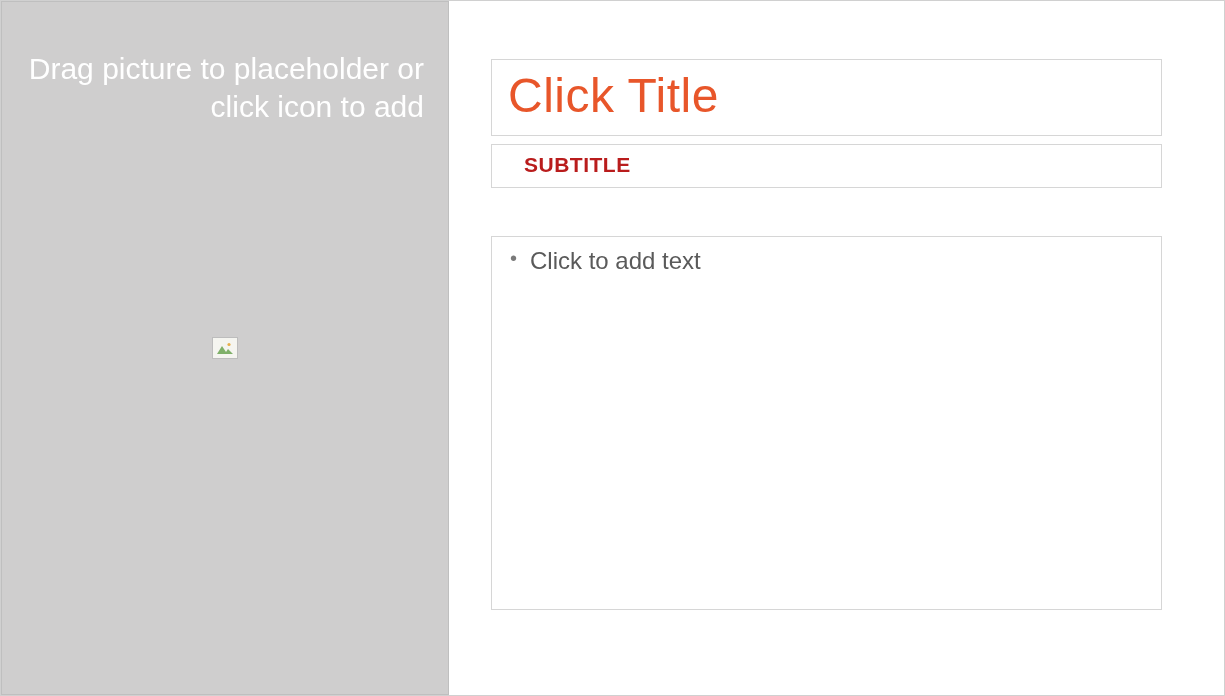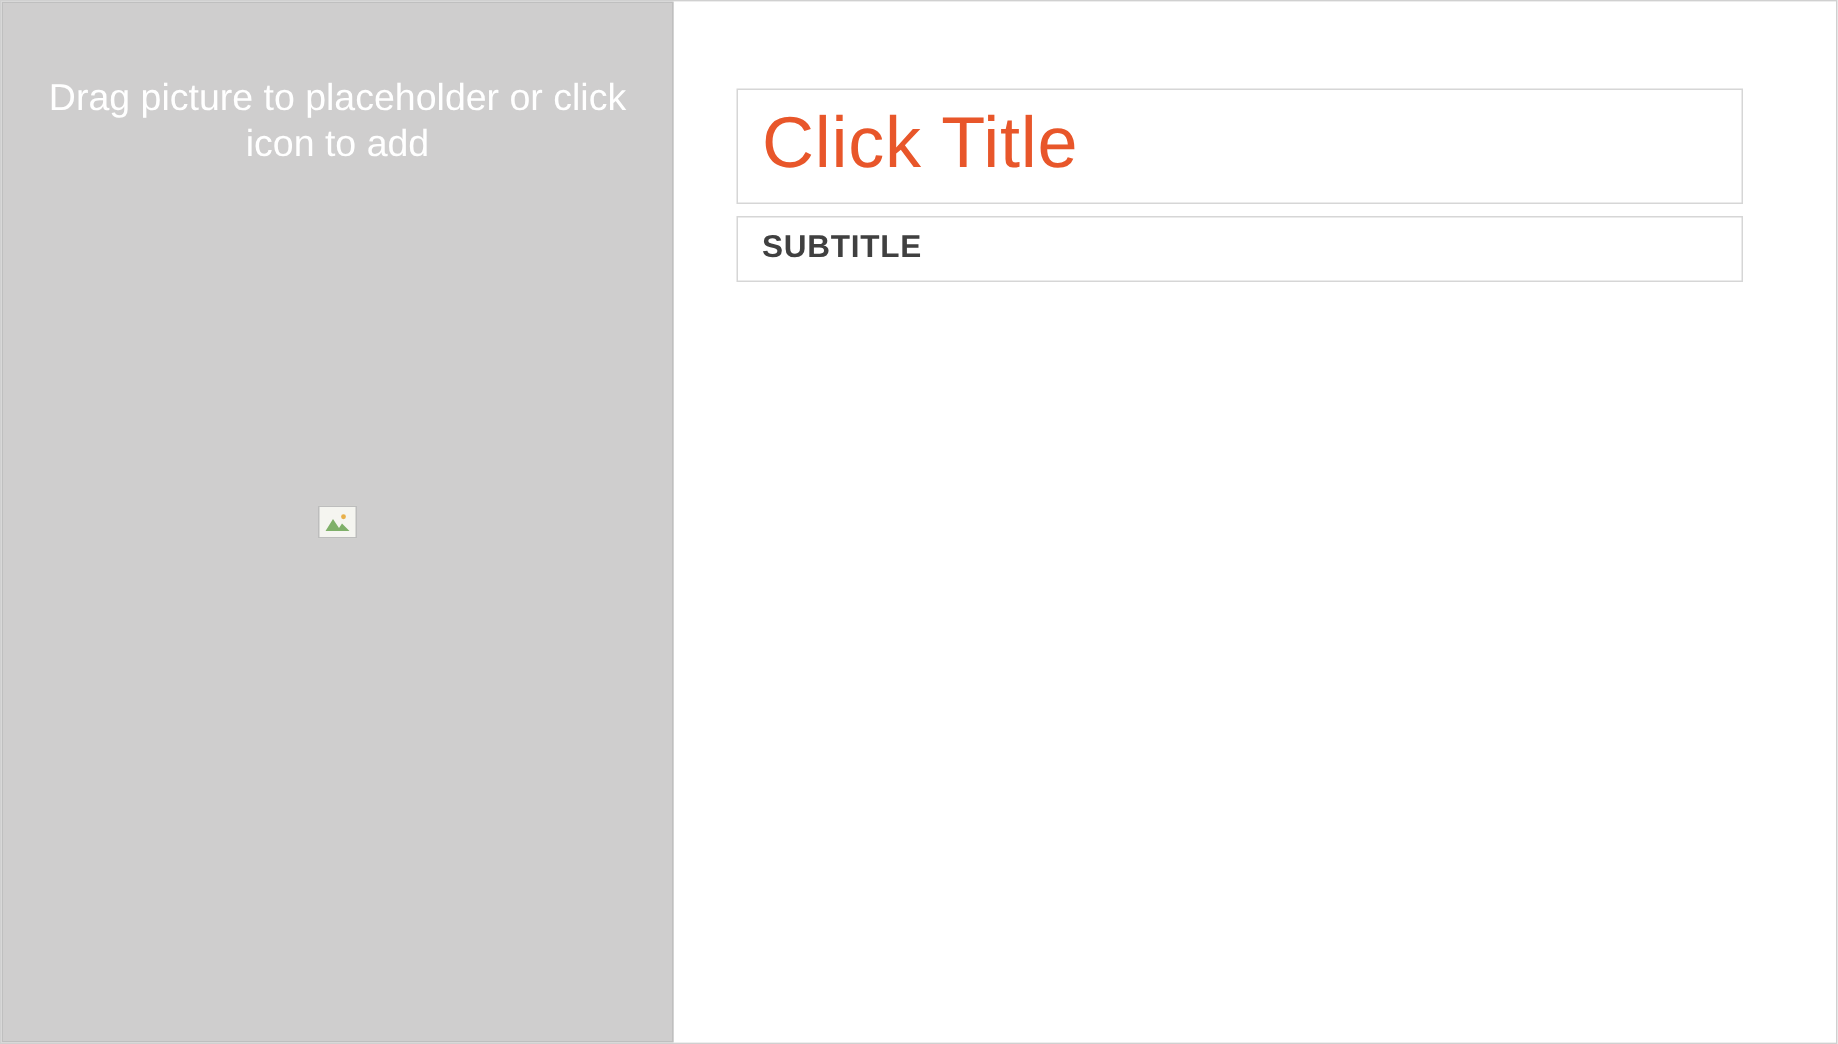--- a/index.html
+++ b/index.html
@@ -22,23 +22,23 @@
       background: #cfcece;
       border: 1px solid #bfbfbf;
       position: relative;
       display: flex;
       flex-direction: column;
       align-items: center;
       padding-top: 48px;
     }
     .picture-placeholder-text {
       color: #ffffff;
-      font-size: 25px;
+      font-size: 30px;
       font-weight: 300;
-      text-align: center;
+      text-align: right;
       line-height: 1.25;
       padding: 0 24px;
     }
     .picture-icon {
       position: absolute;
       top: 50%;
       left: 50%;
       transform: translate(-50%, -50%);
       width: 26px;
       height: 22px;
@@ -68,22 +68,23 @@
       letter-spacing: 0.5px;
     }
     .subtitle-box {
       border: 1px solid #d6d6d6;
       padding: 8px 16px 10px 16px;
       margin-bottom: 48px;
     }
     .subtitle-text {
       font-size: 21px;
       font-weight: 700;
-      color: #404040;
+      color: #b91c1c;
       letter-spacing: 0.5px;
+      margin-left: 16px;
     }
     .body-box {
       border: 1px solid #d6d6d6;
       padding: 10px 16px;
       height: 374px;
     }
     .body-text {
       font-size: 24px;
       font-weight: 300;
       color: #5a5a5a;
@@ -113,13 +114,16 @@
   </div>
 </div>
 
 <div class="content-area">
   <div class="title-box">
     <div class="title-text">Click Title</div>
   </div>
   <div class="subtitle-box">
     <div class="subtitle-text">SUBTITLE</div>
   </div>
+  <div class="body-box">
+    <div class="body-text">Click to add text</div>
+  </div>
 </div>
 
 </body></html>

